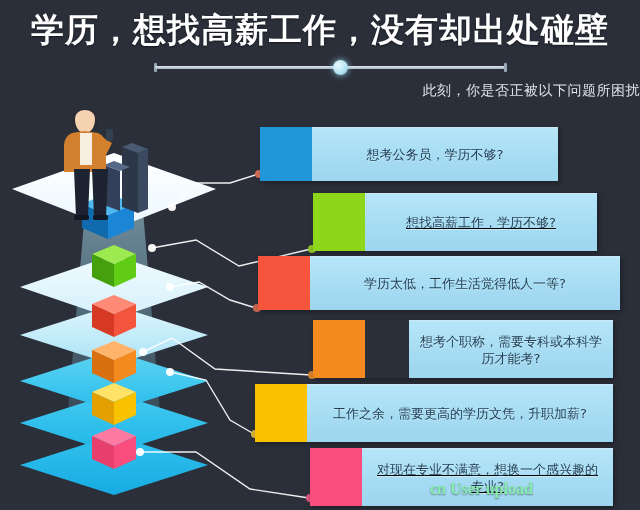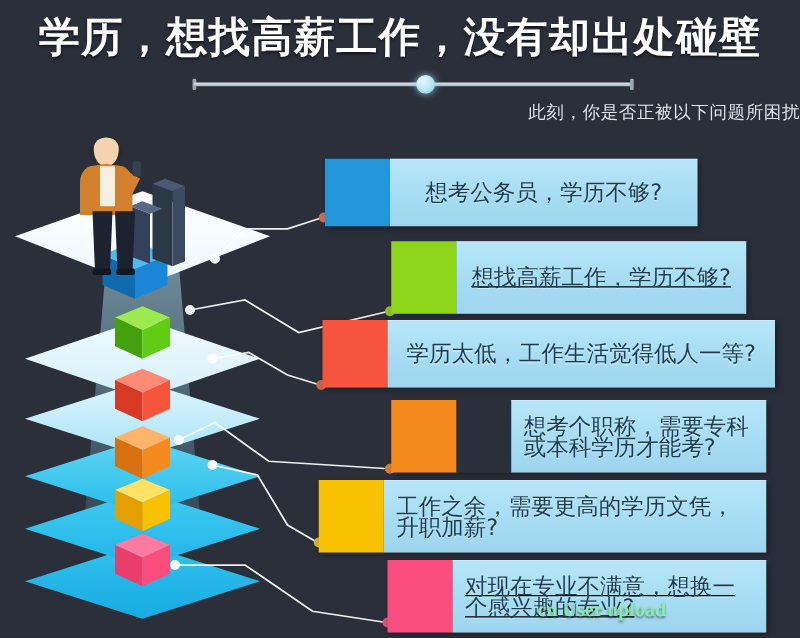--- a/index.html
+++ b/index.html
@@ -118,22 +118,23 @@
     flex: 1 1 auto;
     background: linear-gradient(to bottom, #b6e6f8 0%, #a6dcf3 55%, #9ed6ef 100%);
     display: flex;
     align-items: center;
     justify-content: center;
     padding: 2px 10px;
     border-top: 1px solid rgba(255,255,255,.45);
   }
   .row-text {
     color: #1d3c52;
-    font-size: 18px;
+    font-size: 13px;
     line-height: 17px;
+    text-align: center;
     font-family: "DejaVu Sans", "Liberation Sans", sans-serif;
     text-shadow: 0 1px 0 rgba(255,255,255,.35);
   }
 
   
   #row-1 { left: 260px; top: 127px; width: 298px; }
   #row-2 { left: 313px; top: 193px; width: 284px; text-decoration: underline; }
   #row-3 { left: 258px; top: 256px; width: 362px; }
   #row-4 { left: 313px; top: 320px; width: 300px; gap: 44px; }
   #row-5 { left: 255px; top: 384px; width: 358px; }

